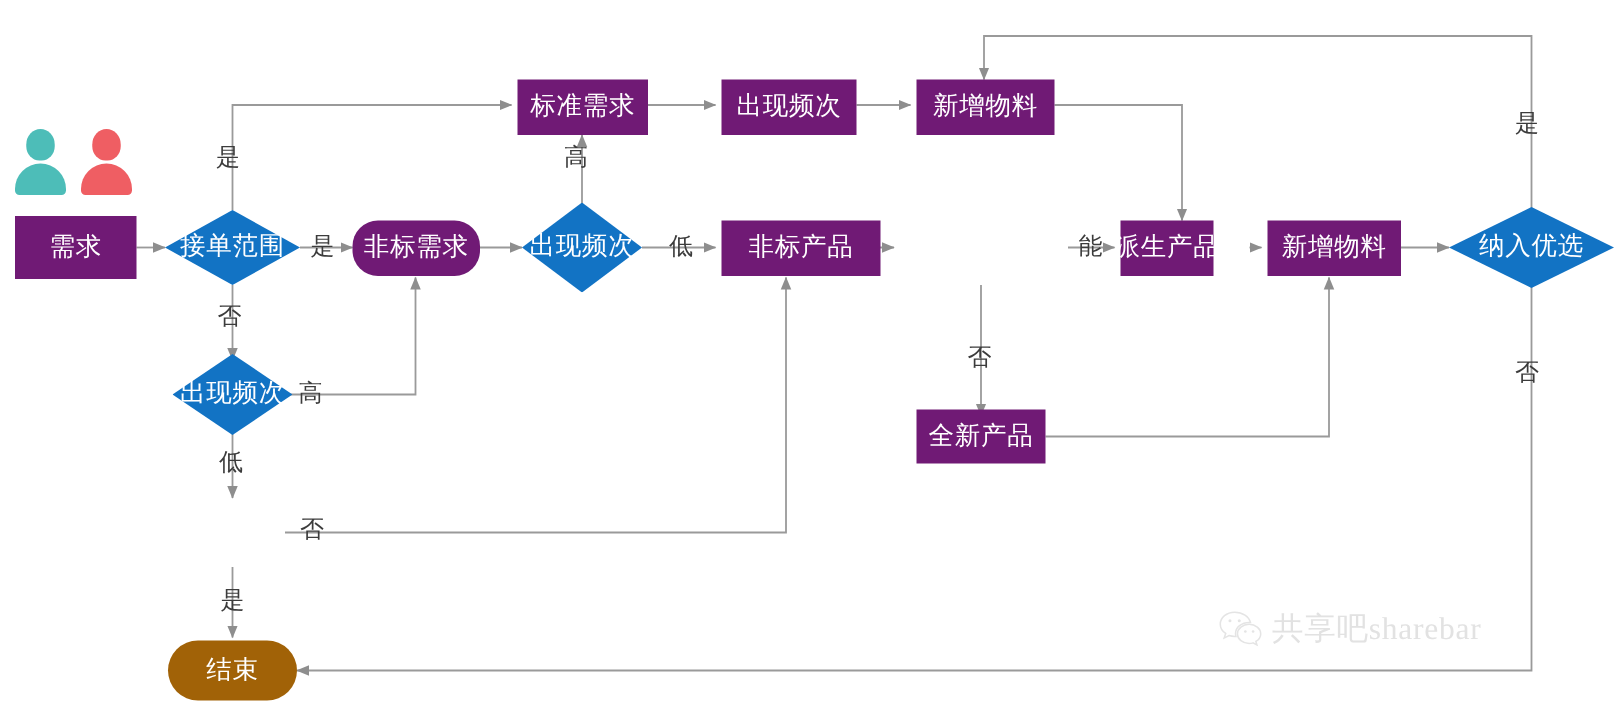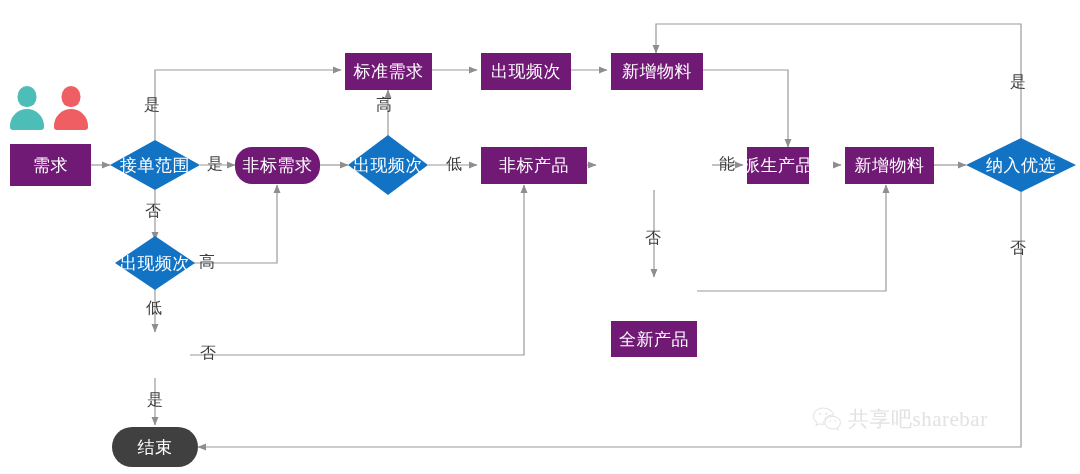--- a/index.html
+++ b/index.html
@@ -16,21 +16,21 @@
     position:absolute;
     display:flex;align-items:center;justify-content:center;
     color:#ffffff;
     font-size:17px;
     line-height:1;
     white-space:nowrap;
     letter-spacing:.5px;
     z-index:3;
   }
   .rect{background:#701a75;}
-  .stadium{background:#404040;border-radius:24px;}
+  .stadium{background:#a16207;border-radius:24px;}
   .diamond-wrap{position:absolute;z-index:3;}
   .diamond-wrap .dshape{
     position:absolute;left:0;top:0;width:100%;height:100%;
     background:#1273c4;
     clip-path:polygon(50% 0,100% 50%,50% 100%,0 50%);
   }
   .diamond-wrap .dlabel{
     position:absolute;left:50%;top:50%;transform:translate(-50%,-50%);
     color:#ffffff;font-size:17px;white-space:nowrap;line-height:1;
     letter-spacing:.5px;
@@ -157,21 +157,21 @@
 
   <div class="node rect" style="left:747px;top:147px;width:62px;height:37px;">派生产品</div>
 
   <div class="node rect" style="left:845px;top:147px;width:89px;height:37px;">新增物料</div>
 
   <div class="diamond-wrap" style="left:966px;top:138px;width:110px;height:54px;text-align:right;">
     <span class="dshape"></span>
     <span class="dlabel">纳入优选</span>
   </div>
 
-  <div class="node rect" style="left:611px;top:273px;width:86px;height:36px;margin-top:48px;">全新产品</div>
+  <div class="node rect" style="left:611px;top:273px;width:86px;height:36px;">全新产品</div>
 
   <div class="diamond-wrap" style="left:115px;top:236px;width:80px;height:54px;">
     <span class="dshape"></span>
     <span class="dlabel">出现频次</span>
   </div>
 
 
   <div class="node stadium" style="left:112px;top:427px;width:86px;height:40px;">结束</div>
 
   <span class="elabel" style="left:144px;top:97px;">是</span>

